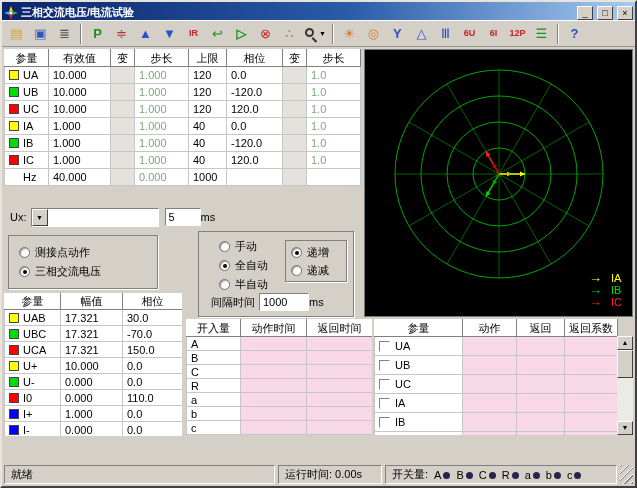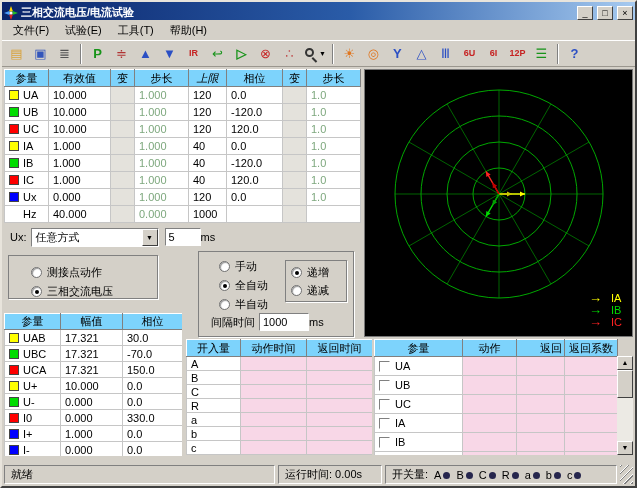--- a/index.html
+++ b/index.html
@@ -20,21 +20,21 @@
   .tb-btn .g.small{font-size:9px;font-weight:bold;letter-spacing:0}
   .tb-btn .g.bold{font-weight:bold}
   .tb-btn .dd{font-size:7px;margin-left:1px;color:#000}
   .tb-sep{width:2px;height:20px;border-left:1px solid #808080;border-right:1px solid #fff;margin:0 3px}
   .zoomicon{position:relative;width:14px;height:14px}
   .zoomicon .zc{position:absolute;left:1px;top:1px;width:9px;height:9px;border:2px solid #333;border-radius:50%}
   .zoomicon .zh{position:absolute;left:9px;top:10px;width:6px;height:2px;background:#333;transform:rotate(45deg);transform-origin:0 0}
   
   .content{position:relative;flex:1;overflow:hidden}
   .gridtable{border-collapse:collapse;table-layout:fixed;font-size:11px}
-  .gridtable th{background:#7dd3fc;border:1px solid;border-color:#fff #808080 #808080 #fff;font-weight:normal;height:17px;padding:0 2px;overflow:hidden;white-space:nowrap}
+  .gridtable th{background:#ffffff;border:1px solid;border-color:#fff #808080 #808080 #fff;font-weight:normal;height:17px;padding:0 2px;overflow:hidden;white-space:nowrap}
   .gridtable td{background:#fff;border:1px solid #c6c6c6;height:17px;padding:0 4px;white-space:nowrap;overflow:hidden;text-align:left}
   .main{position:absolute;left:2px;top:2px;width:356px}
   .chip{display:inline-block;width:10px;height:10px;border:1px solid #444;vertical-align:-1px;margin-right:4px}
   td.chg{background:#e4e2dc}
   td.step{color:#7ea87e}
   
   .polar{position:absolute;left:362px;top:2px;width:269px;height:268px;background:#000;border:1px solid #777}
   .legend{position:absolute;font-size:11px;line-height:12px}
   .legend-left{left:8px;bottom:8px}
   .legend-right{right:10px;bottom:8px}
@@ -43,21 +43,21 @@
   .ux-row{position:absolute;left:8px;top:160px;height:20px;display:flex;align-items:center}
   .combo{width:128px;height:19px;background:#fff;border:1px solid;border-color:#808080 #fff #fff #808080;display:flex;align-items:center;margin-left:4px}
   .combo-text{flex:1;padding:0 4px}
   .combo-btn{width:16px;height:17px;background:#d4d0c8;border:1px solid;border-color:#fff #404040 #404040 #fff;font-size:7px;text-align:center;line-height:15px}
   .field{height:18px;background:#fff;border:1px solid;border-color:#808080 #fff #fff #808080;font-size:11px;padding:0 3px;font-family:inherit}
   .deb{margin-left:34px}
   .deb-input{width:36px;margin-left:6px}
   .unit{}
   
   .groupbox{position:absolute;border:1px solid #808080;box-shadow:1px 1px 0 #fff}
-  .contact{left:6px;top:188px;width:150px;height:44px;padding:7px 22px}
+  .contact{left:6px;top:188px;width:150px;height:54px;padding:7px 10px}
   .radio-row{display:flex;align-items:center;gap:5px;height:19px;cursor:default}
   .radio{width:11px;height:11px;border-radius:50%;background:#fff;border:1px solid #707070;box-shadow:inset 1px 1px 1px #9a9a9a;position:relative;flex:0 0 auto}
   .radio.sel::after{content:"";position:absolute;left:3px;top:3px;width:4px;height:4px;background:#000;border-radius:50%}
   .mode{left:196px;top:184px;width:156px;height:86px}
   .mode-radios{position:absolute;left:20px;top:5px}
   .subbox{position:absolute;left:86px;top:8px;width:62px;height:42px;border:1px solid #808080;box-shadow:1px 1px 0 #fff;padding:2px 5px}
   .subbox .radio-row{height:18px}
   .interval-row{position:absolute;left:12px;top:61px;display:flex;align-items:center}
   .interval-input{width:50px;margin-left:4px}
   
@@ -100,26 +100,20 @@
         <polygon points="0,7 5.5,5 5.5,9" fill="#4aa0ff"></polygon>
         <circle cx="7" cy="7" r="1.6" fill="#fff"></circle>
       </svg>
     </span>
     <span class="title-text">三相交流电压/电流试验</span>
     <button class="cap">_</button>
     <button class="cap">□</button>
     <button class="cap">×</button>
   </div>
 
-  <div class="menubar" id="menubar">
-      <span class="menu-item">文件(F)</span>
-      <span class="menu-item">试验(E)</span>
-      <span class="menu-item">工具(T)</span>
-      <span class="menu-item">帮助(H)</span>
-    </div>
 
   <div class="toolbar" id="toolbar">
       <button class="tb-btn">
         <span class="g" style="color: rgb(216, 162, 58);">▤</span>
       </button>
       <button class="tb-btn">
         <span class="g" style="color: rgb(51, 85, 187);">▣</span>
       </button>
       <button class="tb-btn">
         <span class="g" style="color: rgb(85, 85, 85);">≣</span>
@@ -195,21 +189,21 @@
 
   <div class="content">
 
     <table class="gridtable main">
       <thead id="main-thead">
           <tr>
             <th style="width: 44px;">参量</th>
             <th style="width: 62px;">有效值</th>
             <th style="width: 24px;">变</th>
             <th style="width: 54px;">步长</th>
-            <th style="width: 38px; font-style: italic;">上限</th>
+            <th style="width: 38px;">上限</th>
             <th style="width: 56px;">相位</th>
             <th style="width: 24px;">变</th>
             <th style="width: 54px;">步长</th>
           </tr>
         </thead>
         <tbody id="main-tbody">
           <tr>
             <td class="param"><span class="chip" style="background: rgb(255, 255, 0);"></span><span>UA</span></td>
             <td>10.000</td>
             <td class="chg"></td>
@@ -259,30 +253,20 @@
             <td class="chg"></td>
             <td class="step">1.0</td>
           </tr>
           <tr>
             <td class="param"><span class="chip" style="background: rgb(255, 0, 0);"></span><span>IC</span></td>
             <td>1.000</td>
             <td class="chg"></td>
             <td class="step">1.000</td>
             <td>40</td>
             <td>120.0</td>
-            <td class="chg"></td>
-            <td class="step">1.0</td>
-          </tr>
-          <tr>
-            <td class="param"><span class="chip" style="background: rgb(0, 0, 255);"></span><span>Ux</span></td>
-            <td>0.000</td>
-            <td class="chg"></td>
-            <td class="step">1.000</td>
-            <td>120</td>
-            <td>0.0</td>
             <td class="chg"></td>
             <td class="step">1.0</td>
           </tr>
           <tr>
             <td class="param"><span class="chip" style="visibility: hidden;"></span><span>Hz</span></td>
             <td>40.000</td>
             <td class="chg"></td>
             <td class="step">0.000</td>
             <td>1000</td>
             <td></td>
@@ -325,21 +309,20 @@
       <div class="legend legend-right" id="legend-right">
           <div class="leg-row"><span class="arrow" style="color: rgb(255, 255, 0);">→</span><span style="color: rgb(255, 255, 0);">IA</span></div>
           <div class="leg-row"><span class="arrow" style="color: rgb(0, 221, 0);">→</span><span style="color: rgb(0, 221, 0);">IB</span></div>
           <div class="leg-row"><span class="arrow" style="color: rgb(255, 34, 34);">→</span><span style="color: rgb(255, 34, 34);">IC</span></div>
         </div>
     </div>
 
     <div class="ux-row">
       <span>Ux:</span>
       <div class="combo">
-        <span class="combo-text">任意方式</span>
         <span class="combo-btn">▼</span>
       </div>
       <input class="field deb-input" value="5" style="">
       <span class="unit">ms</span>
     </div>
 
     <div class="groupbox contact" id="contact-box">
         <label class="radio-row">
           <span class="radio"></span>
           <span>测接点动作</span>
@@ -413,21 +396,21 @@
               <td>0.0</td>
             </tr>
             <tr>
               <td class="param"><span class="chip" style="background: rgb(0, 221, 0);"></span><span>U-</span></td>
               <td>0.000</td>
               <td>0.0</td>
             </tr>
             <tr>
               <td class="param"><span class="chip" style="background: rgb(255, 0, 0);"></span><span>I0</span></td>
               <td>0.000</td>
-              <td>330.0</td>
+              <td>110.0</td>
             </tr>
             <tr>
               <td class="param"><span class="chip" style="background: rgb(0, 0, 255);"></span><span>I+</span></td>
               <td>1.000</td>
               <td>0.0</td>
             </tr>
             <tr>
               <td class="param"><span class="chip" style="background: rgb(0, 0, 255);"></span><span>I-</span></td>
               <td>0.000</td>
               <td>0.0</td>
@@ -484,21 +467,21 @@
           </tbody>
       </table>
     </div>
 
     <div class="awrap">
       <table class="gridtable action">
         <thead id="action-thead">
             <tr>
               <th style="width: 88px;">参量</th>
               <th style="width: 54px;">动作</th>
-              <th style="width: 48px; text-align: right;">返回</th>
+              <th style="width: 48px;">返回</th>
               <th style="width: 53px;">返回系数</th>
             </tr>
           </thead>
           <tbody id="action-tbody">
             <tr>
               <td class="param"><span class="checkbox"></span><span>UA</span></td>
               <td class="pink"></td>
               <td class="pink"></td>
               <td class="pink"></td>
             </tr>

